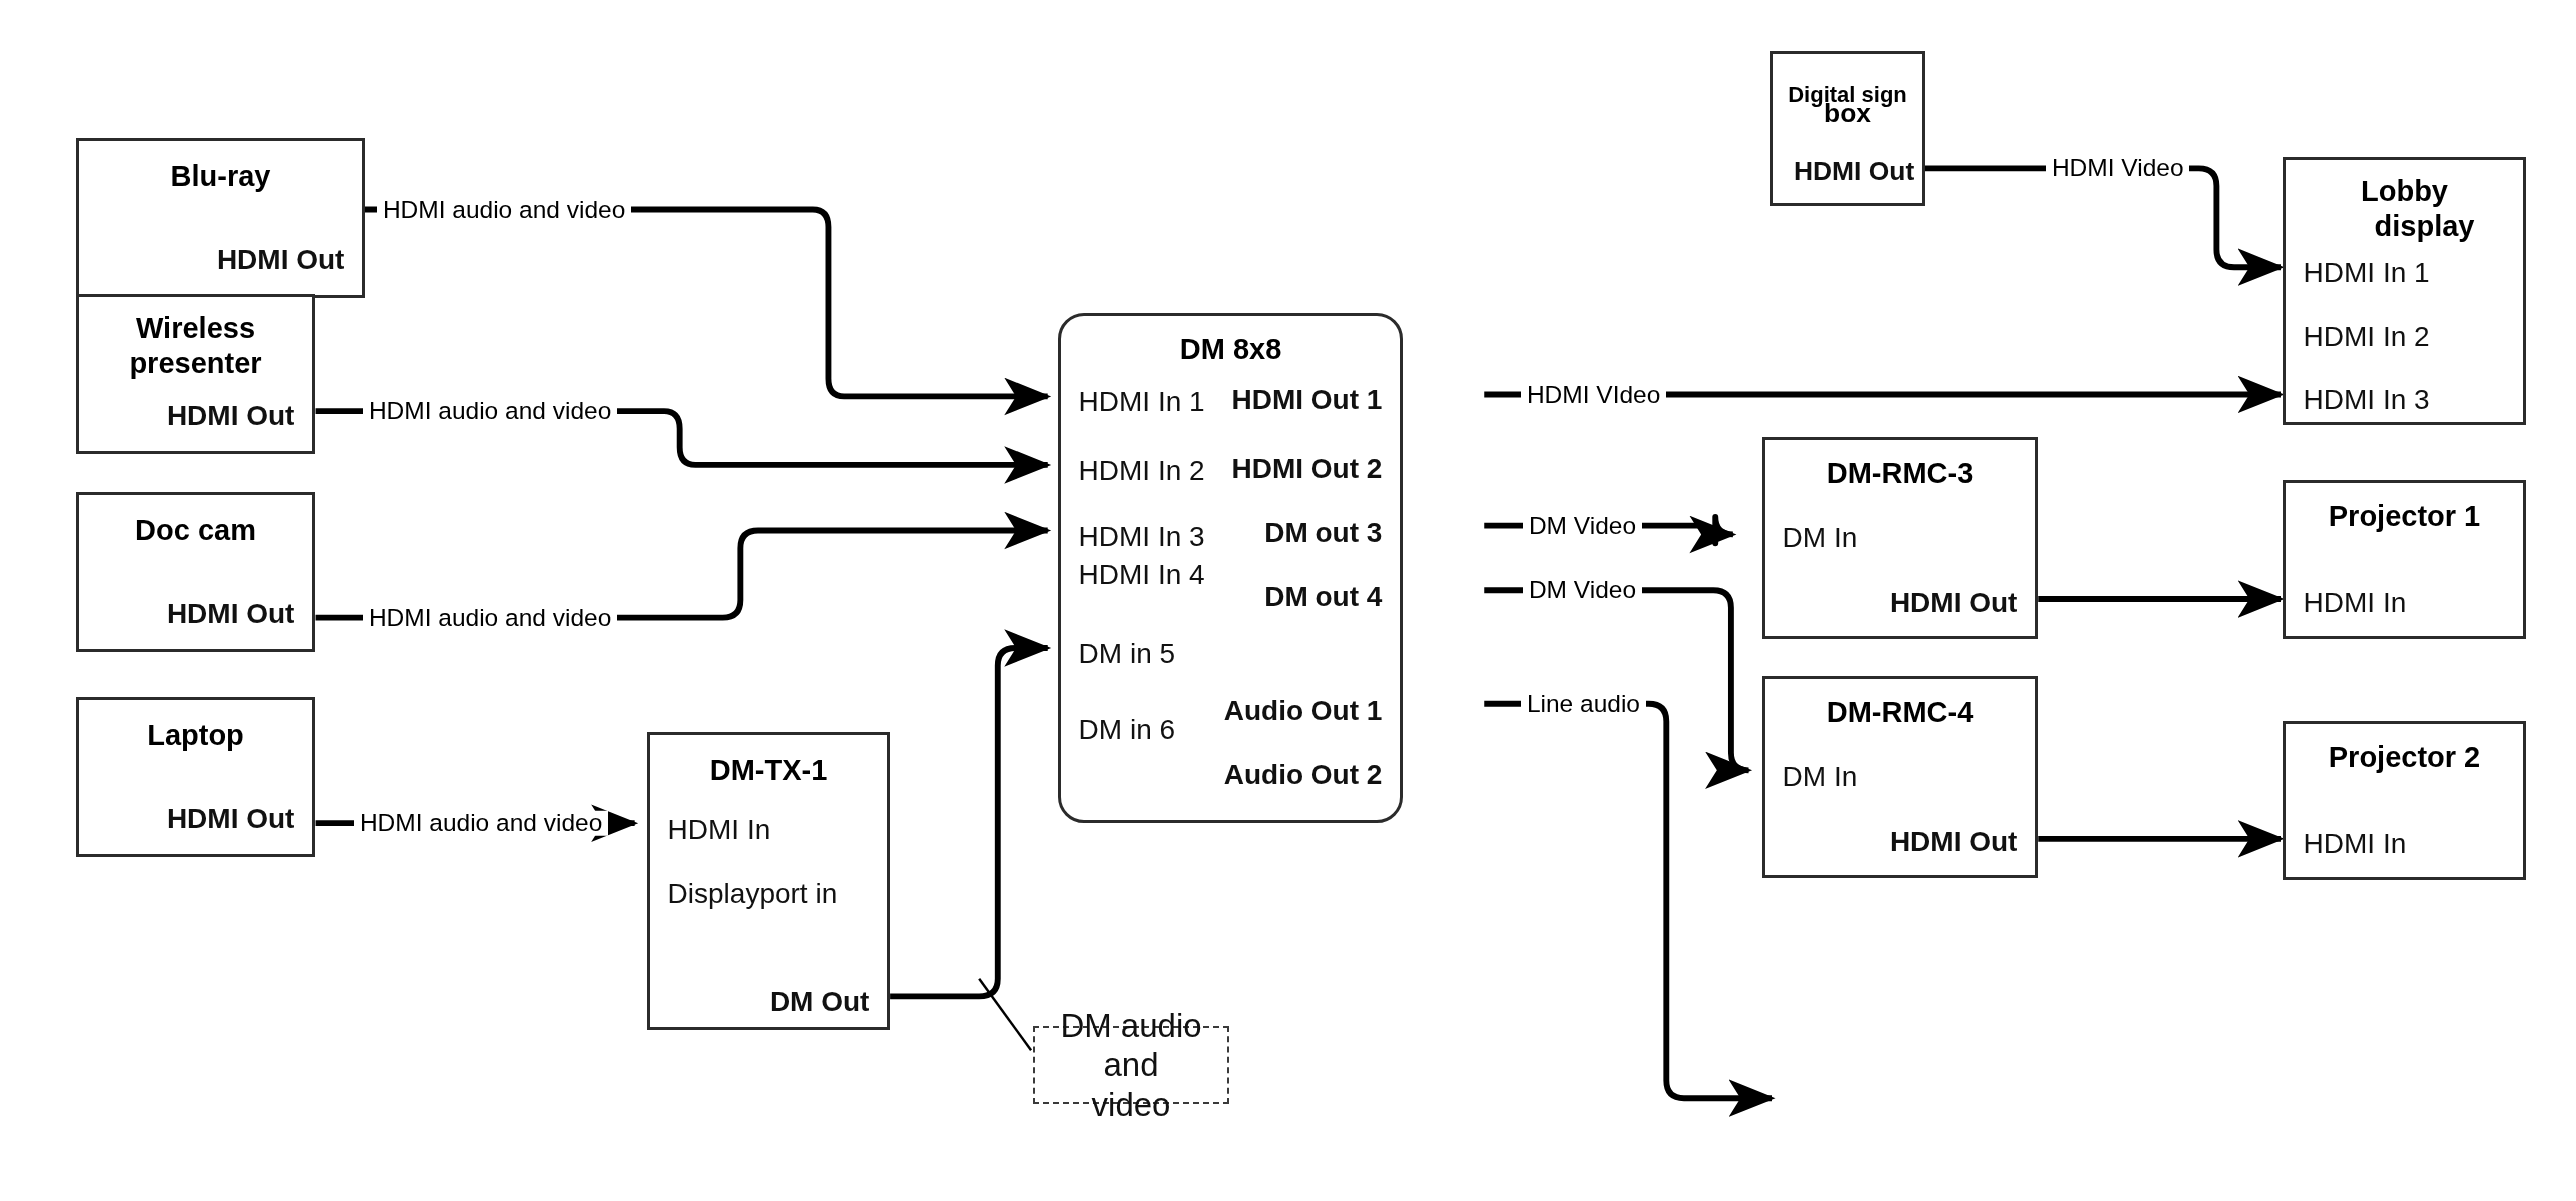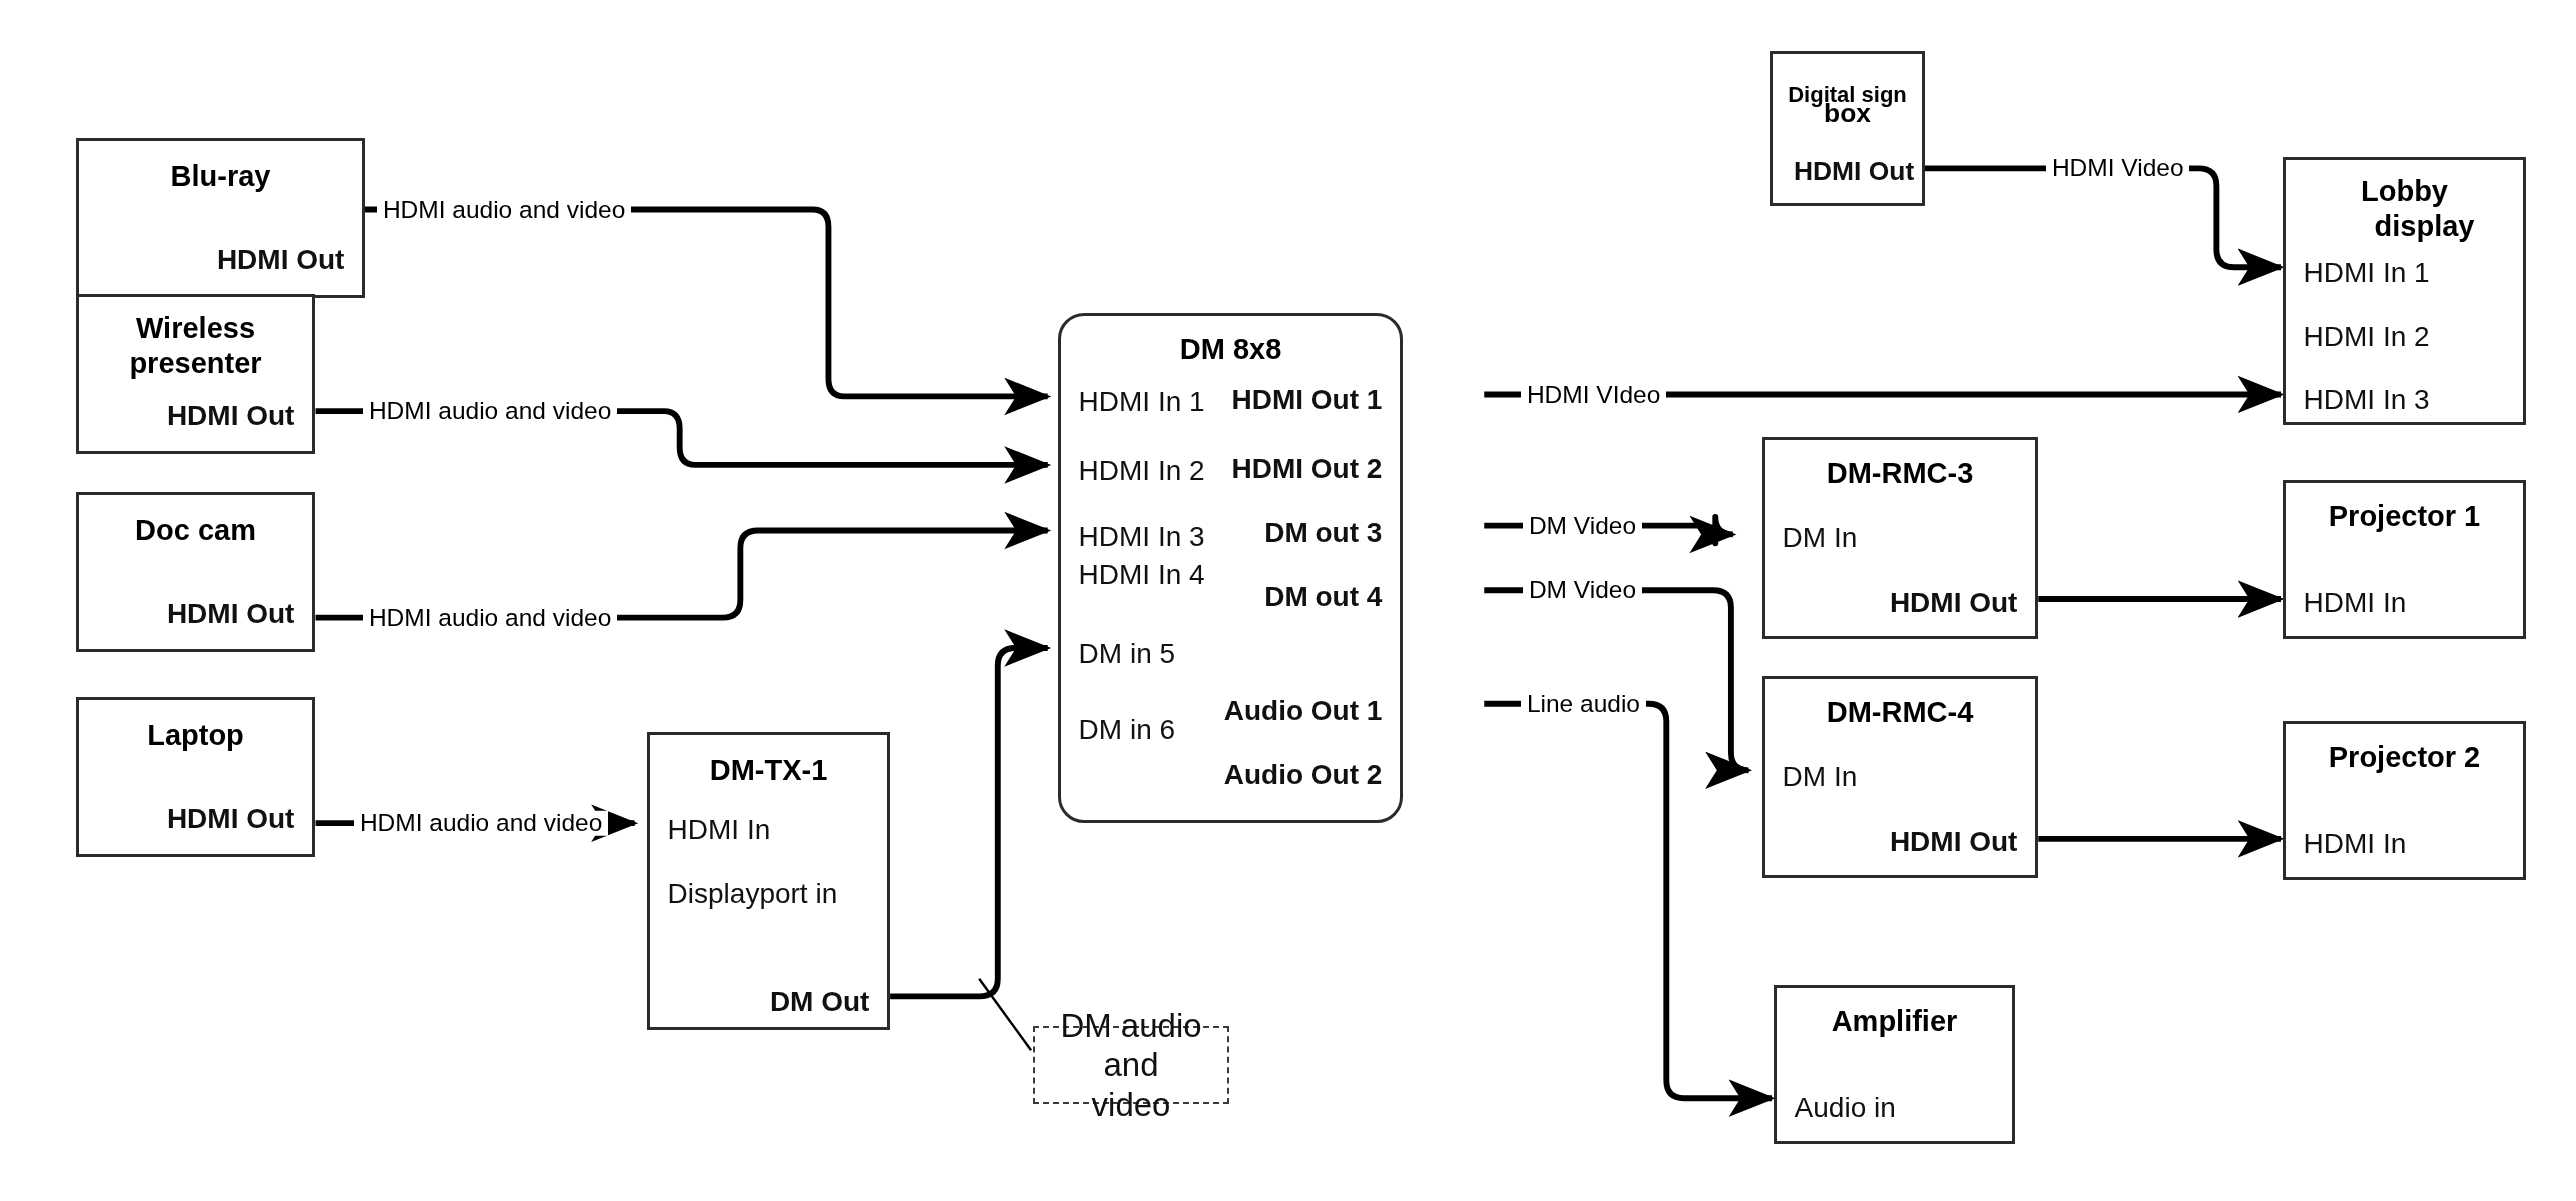--- a/index.html
+++ b/index.html
@@ -189,24 +189,20 @@
   <div class="node" style="left:2283px; top:480px; width:243px; height:159px;">
     <div class="node-title" style="top:15.7px;">Projector 1</div>
     <div class="port left" style="top:106px;">HDMI In</div>
   </div>
 
   <div class="node" style="left:2283px; top:721px; width:243px; height:159px;">
     <div class="node-title" style="top:15.7px;">Projector 2</div>
     <div class="port left" style="top:106px;">HDMI In</div>
   </div>
 
-  <div class="node" style="left:1774px; top:985px; width:241px; height:159px;">
-    <div class="node-title" style="top:15.7px;">Amplifier</div>
-    <div class="port left" style="top:106px;">Audio in</div>
-  </div>
 
   <div class="wire-label" style="left:377px; top:210px;">HDMI audio and video</div>
 
   <div class="wire-label" style="left:363px; top:411px;">HDMI audio and video</div>
 
   <div class="wire-label" style="left:363px; top:618px;">HDMI audio and video</div>
 
   <div class="wire-label" style="left:354px; top:823px;">HDMI audio and video</div>
 
   <div class="wire-label" style="left:2046px; top:168px;">HDMI Video</div>

